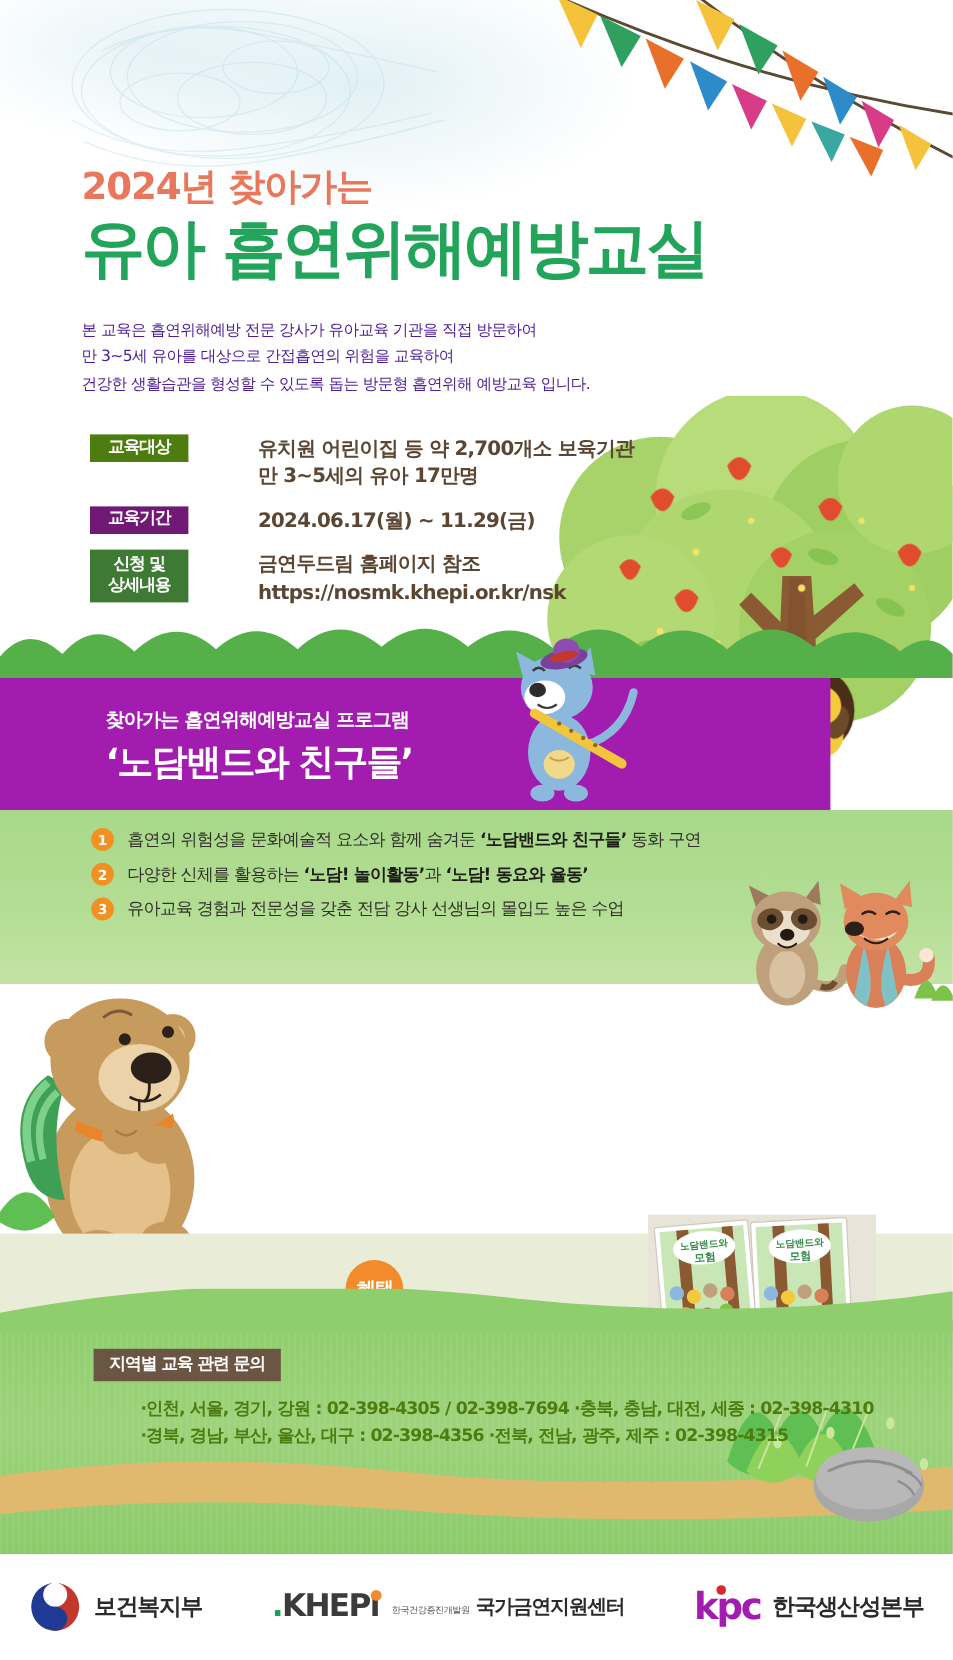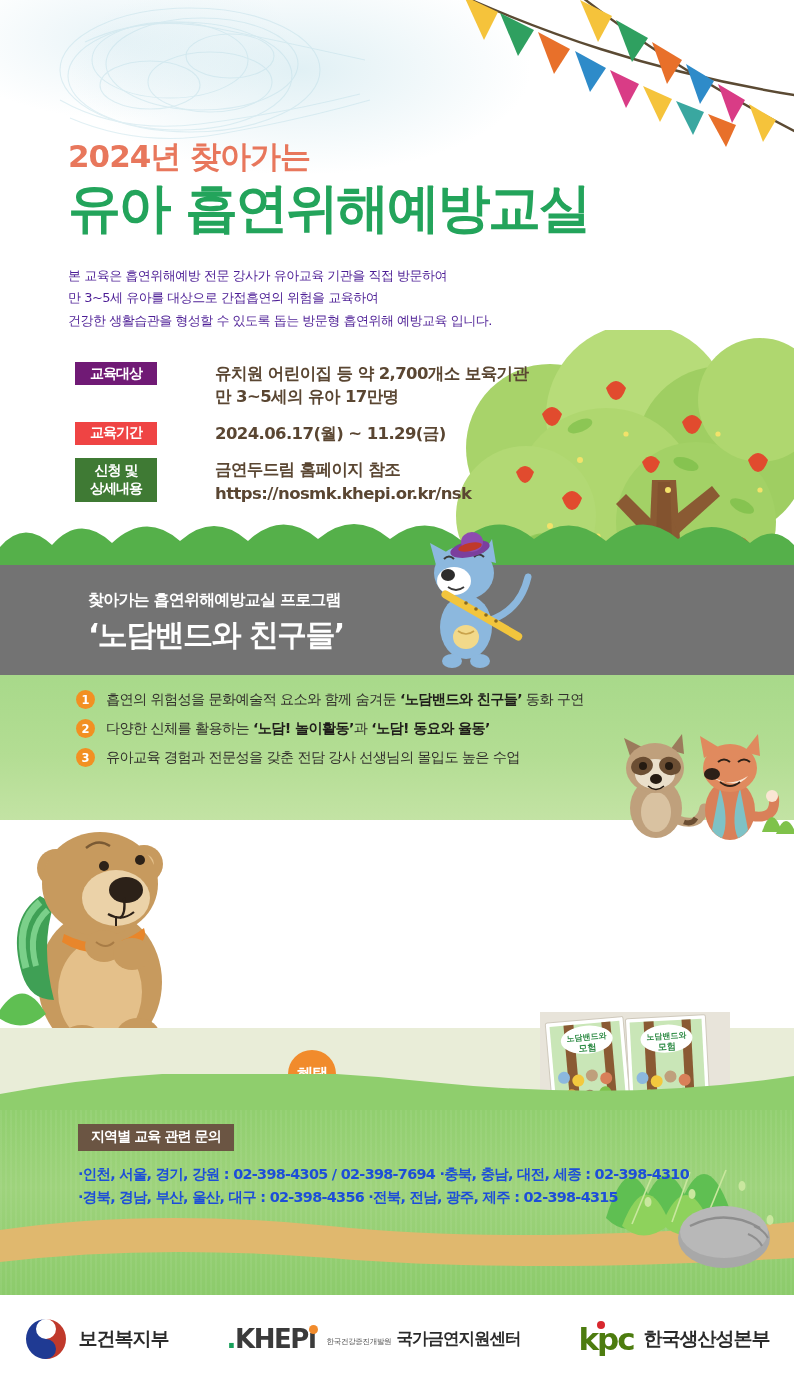--- a/index.html
+++ b/index.html
@@ -43,36 +43,36 @@
 
   
   .info-block { position:absolute; left:75px; top:362px; width:560px; }
   .info-row { display:flex; align-items:flex-start; margin-bottom:13px; }
   .info-tag {
     flex:0 0 auto; width:82px; min-height:23px;
     color:#ffffff; font-size:14px; font-weight:bold; letter-spacing:-1px;
     display:flex; align-items:center; justify-content:center;
     padding:2px 0; line-height:1.28; text-align:center;
   }
-  .tag-1 { background:#701a75; }
-  .tag-2 { background:#ef4444; }
+  .tag-1 { background:#4d7c0f; }
+  .tag-2 { background:#701a75; }
   .tag-3 { background:#3F7A34; flex-direction:column; padding:4px 0; }
   .info-val {
     margin-left:14px; font-size:16.5px; font-weight:bold; color:#5A4632;
     line-height:1.42; letter-spacing:-0.6px;
   }
   .info-val .ln { display:block; white-space:nowrap;margin-left:44px; }
 
   
   .treebox { position:absolute; left:430px; top:330px; width:364px; height:330px; }
 
   
   .band {
-    position:absolute; left:0; top:555px; width:794px; height:120px;
-    background:#737373;
+    position:absolute; left:0; top:555px; width:692px; height:120px;
+    background:#a21caf;
   }
   .band-scallop { position:absolute; left:0; top:-34px; width:794px; height:44px; }
   .band-inner { position:absolute; left:88px; top:35px; width:560px; }
   .band-kicker {
     font-size:16px; font-weight:bold; color:#ffffff; letter-spacing:-0.8px; white-space:nowrap;
   }
   .band-title {
     margin-top:4px; font-size:30px; font-weight:bold; color:#ffffff;
     letter-spacing:-1.6px; white-space:nowrap;
   }
@@ -125,42 +125,42 @@
   }
 
   .contact { position:absolute; left:78px; top:1124px; width:640px; }
   .contact-head {
     display:inline-block; background:#6B5543; color:#ffffff;
     font-size:14px; font-weight:bold; letter-spacing:-0.9px;
     padding:4px 13px 5px 13px;
   }
   .contact-lines { margin-top:12px; }
   .contact-line {
-    font-size:14.4px; font-weight:bold; color:#1d4ed8; letter-spacing:-0.7px;
-    line-height:1.62; white-space:nowrap;
+    font-size:14.4px; font-weight:bold; color:#4d7c0f; letter-spacing:-0.7px;
+    line-height:1.62; white-space:nowrap;margin-left:39px;
   }
 
   
   .footer {
     position:absolute; left:0; top:1295px; width:794px; height:88px; background:#ffffff;
     display:flex; align-items:center; justify-content:center; gap:58px;
   }
   .logo { display:flex; align-items:center; }
   .logo-name { font-size:19px; font-weight:bold; color:#2b2b2b; letter-spacing:-1px; margin-left:10px; }
 
   .khepi-mark { font-size:26px; font-weight:bold; color:#3b3b3b; letter-spacing:-1.4px; position:relative; }
   .khepi-mark .dotg { color:#17A05A; }
   .khepi-dot {
     position:absolute; right:-2px; top:1px; width:9px; height:9px; border-radius:50%; background:#F18B2C;
   }
   .khepi-right { margin-left:11px; }
   .khepi-small { font-size:7.6px; color:#555; letter-spacing:-0.4px; line-height:1; }
   .khepi-big { font-size:16.5px; font-weight:bold; color:#2b2b2b; letter-spacing:-1px; margin-top:3px; }
 
-  .kpc-mark { font-size:31px; font-weight:bold; color:#4d7c0f; letter-spacing:-2px; position:relative; line-height:1; }
+  .kpc-mark { font-size:31px; font-weight:bold; color:#a21caf; letter-spacing:-2px; position:relative; line-height:1; }
   .kpc-dot { position:absolute; left:19px; top:-3px; width:8px; height:8px; border-radius:50%; background:#D8272E; }
 </style>
 </head>
 <body>
 
 <div id="poster">
 
   <div class="sky"></div>
 
   <svg class="scribble" viewBox="0 0 420 200">

